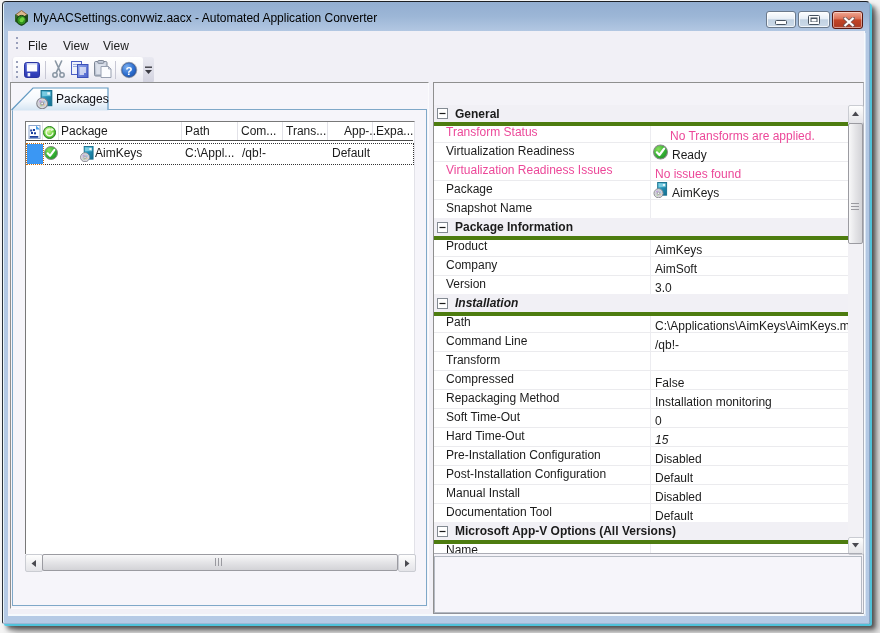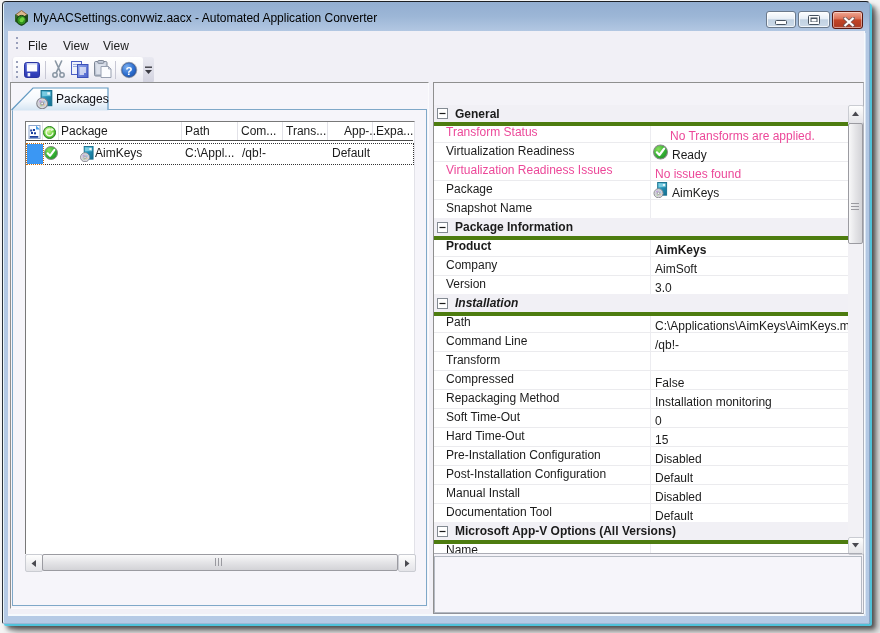--- a/index.html
+++ b/index.html
@@ -320,21 +320,21 @@
         <span class="pl">Snapshot Name</span>
         <span class="pv" style="left:221px;"></span>
       </div>
 <div class="pg" style="top:113px;height:18px;">
         <svg style="position:absolute;left:3px;top:4px;" width="11" height="11">
           <rect x="0.5" y="0.5" width="10" height="10" fill="#fff" stroke="#838a92"></rect>
           <line x1="2.5" y1="5.5" x2="8.5" y2="5.5" stroke="#1b1b1b" stroke-width="1.2"></line>
         </svg>
         <span style="position:absolute;left:21px;line-height:19px;">Package Information</span>
       </div>
-<div class="pr" style="top:132px;font-weight:bold;">
+<div class="pr" style="top:132px;">
         <span class="pl">Product</span>
         <span class="pv" style="left:221px;">AimKeys</span>
       </div>
 <div class="pr" style="top:151px;">
         <span class="pl">Company</span>
         <span class="pv" style="left:221px;">AimSoft</span>
       </div>
 <div class="pr" style="top:170px;">
         <span class="pl">Version</span>
         <span class="pv" style="left:221px;">3.0</span>
@@ -365,21 +365,21 @@
 <div class="pr" style="top:284px;">
         <span class="pl">Repackaging Method</span>
         <span class="pv" style="left:221px;">Installation monitoring</span>
       </div>
 <div class="pr" style="top:303px;text-align:center;">
         <span class="pl">Soft Time-Out</span>
         <span class="pv" style="left:221px;">0</span>
       </div>
 <div class="pr" style="top:322px;">
         <span class="pl">Hard Time-Out</span>
-        <span class="pv" style="left:221px;">15</span>
+        <span class="pv" style="left:221px;font-style:italic;">15</span>
       </div>
 <div class="pr" style="top:341px;">
         <span class="pl">Pre-Installation Configuration</span>
         <span class="pv" style="left:221px;">Disabled</span>
       </div>
 <div class="pr" style="top:360px;">
         <span class="pl">Post-Installation Configuration</span>
         <span class="pv" style="left:221px;">Default</span>
       </div>
 <div class="pr" style="top:379px;">

